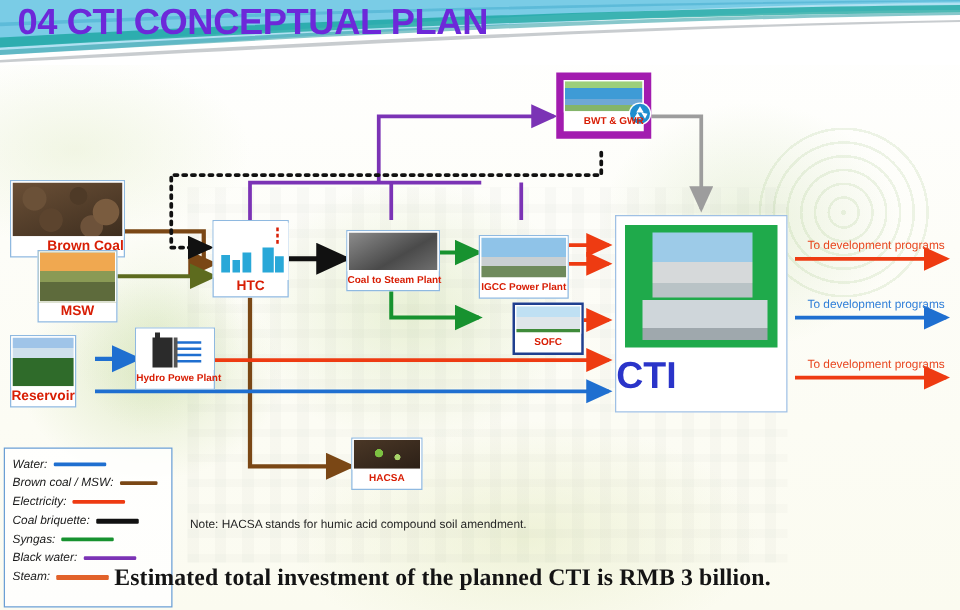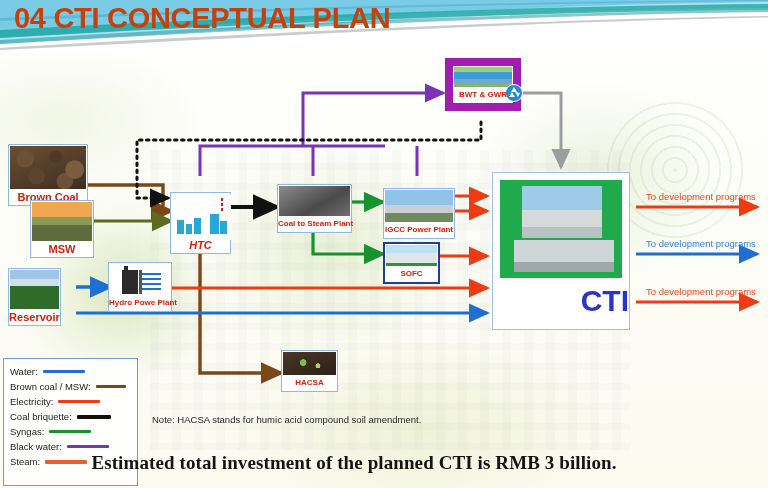--- a/index.html
+++ b/index.html
@@ -43,21 +43,21 @@
   }
   
   .header{
     position:absolute;left:0;top:0;width:768px;height:52px;overflow:hidden;
     background:#ffffff;
   }
   .header svg{position:absolute;left:0;top:0;}
   .title{
     position:absolute;left:14px;top:2px;
     font-size:29px;font-weight:bold;letter-spacing:-.3px;
-    color:#c2410c;
+    color:#6d28d9;
     font-family:"Liberation Sans", sans-serif;
     white-space:nowrap;
     z-index:4;
   }
   
   .wires{position:absolute;left:0;top:0;width:768px;height:488px;}
   
   .node{
     position:absolute;background:#ffffff;
     border:1px solid #8fb9e0;
@@ -93,27 +93,27 @@
   .th-igcc{background:
     linear-gradient(180deg,#8fc3e8 0 48%, #c9cfd2 48% 72%, #6f8a5c 72% 100%);}
   .th-sofc{background:
     linear-gradient(180deg,#bfe0f3 0 40%, #dfe6ea 40% 85%, #3f8b3a 85% 100%);}
   .th-bwt{background:
     linear-gradient(180deg,#9ccf7a 0 24%, #3e9bd6 24% 58%, #6fa8d6 58% 78%, #84b56a 78% 100%);}
   .th-hacsa{background:
     radial-gradient(circle at 38% 46%, #7dc242 0 9%, rgba(0,0,0,0) 10%),
     radial-gradient(circle at 66% 60%, #a8d469 0 6%, rgba(0,0,0,0) 7%),
     linear-gradient(160deg,#4a3726,#2c2017);}
-  .node.bwt{border:8px solid #a21caf;}
-  .node.sofc{border:2px solid #1f3f8f;}
+  .node.bwt{border:6px solid #a21caf;text-align:right;}
+  .node.sofc{border:2px solid #1f3f8f;margin-left:27px;}
   
   .cti-box{
     position:absolute;left:492px;top:172px;width:138px;height:158px;
     background:#ffffff;border:1px solid #9fc0e4;box-sizing:border-box;
-    z-index:6;text-align:right;
+    z-index:6;text-align:left;
   }
   .cti-green{
     margin:7px auto 0;width:122px;height:98px;background:#1faa4b;
     position:relative;overflow:hidden;
   }
   .cti-pic1{position:absolute;left:22px;top:6px;width:80px;height:52px;
     background:linear-gradient(180deg,#9dcbe8 0 46%, #d6d9da 46% 78%, #b9c3c6 78% 100%);}
   .cti-pic2{position:absolute;left:14px;top:60px;width:100px;height:32px;
     background:linear-gradient(180deg,#cfd6da 0 70%, #9fa8ad 70% 100%);}
   .cti-label{
@@ -127,21 +127,21 @@
   }
   .dev-red{color:#e8471f;}
   .dev-blue{color:#2f7fd8;}
   
   .legend{
     position:absolute;left:3px;top:358px;width:135px;height:128px;
     background:rgba(255,255,255,.80);
     border:1px solid #6b9fd4;box-sizing:border-box;
     padding:5px 0 0 6px;z-index:7;
   }
-  .leg-row{display:flex;align-items:center;height:15px;}
+  .leg-row{display:flex;align-items:center;height:15px;font-style:italic;}
   .leg-txt{font-size:9.5px;color:#1a1a1a;white-space:nowrap;}
   .leg-swatch{height:3px;width:42px;margin-left:5px;border-radius:1px;}
   
   .note{
     position:absolute;left:152px;top:414px;font-size:9.5px;color:#262626;
     white-space:nowrap;z-index:7;text-align:center;
   }
   .footer{
     position:absolute;left:0;top:452px;width:708px;text-align:center;
     font-family:"Liberation Serif", serif;
@@ -229,21 +229,21 @@
 
     <path d="M521,93 L561,93 L561,167" stroke="#9d9d9d" stroke-width="3" fill="none" marker-end="url(#ar-grey)"></path>
 
     <path d="M481,122 L481,140 L137,140 L137,198 L168,198" stroke="#111111" stroke-width="3" fill="none" stroke-dasharray="2.5,4.5" stroke-linecap="round" marker-end="url(#ar-black)"></path>
 
     <path d="M636,207 L757,207" stroke="#ee3b12" stroke-width="3" fill="none" marker-end="url(#ar-red)"></path>
     <path d="M636,254 L757,254" stroke="#1f6fd0" stroke-width="3" fill="none" marker-end="url(#ar-blue)"></path>
     <path d="M636,302 L757,302" stroke="#ee3b12" stroke-width="3" fill="none" marker-end="url(#ar-red)"></path>
   </svg>
 
-  <div class="node big" style="left:8px;top:144px;width:80px;height:62px;">
+  <div class="node big" style="left:8px;top:144px;width:92px;height:62px;text-align:right;">
     <span class="thumb th-coal"></span>
     <span class="cap">Brown Coal</span>
   </div>
 
   <div class="node big" style="left:30px;top:200px;width:64px;height:58px;">
     <span class="thumb th-msw"></span>
     <span class="cap">MSW</span>
   </div>
 
   <div class="node big" style="left:8px;top:268px;width:53px;height:58px;">
@@ -261,21 +261,21 @@
             <rect x="31" y="14" width="20" height="2"></rect>
           <rect x="31" y="19" width="20" height="2"></rect>
             <rect x="31" y="24" width="20" height="2"></rect>
         </g>
         <rect x="29" y="6" width="3" height="24" fill="#555"></rect>
       </svg>
     </span>
     <span class="cap">Hydro Powe Plant</span>
   </div>
 
-  <div class="node big" style="left:170px;top:192px;width:61px;height:62px;font-style:italic;">
+  <div class="node big" style="left:170px;top:176px;width:61px;height:62px;">
     <span class="thumb th-htc">
       <svg width="59" height="46" viewBox="0 0 59 46">
         <rect x="0" y="0" width="59" height="46" fill="#fff"></rect>
         <g fill="#29a8d8">
           <rect x="5" y="26" width="7" height="14"></rect>
             <rect x="14" y="30" width="6" height="10"></rect>
           <rect x="22" y="24" width="7" height="16"></rect>
             <rect x="38" y="20" width="9" height="20"></rect>
           <rect x="48" y="27" width="7" height="13"></rect>
         </g>

